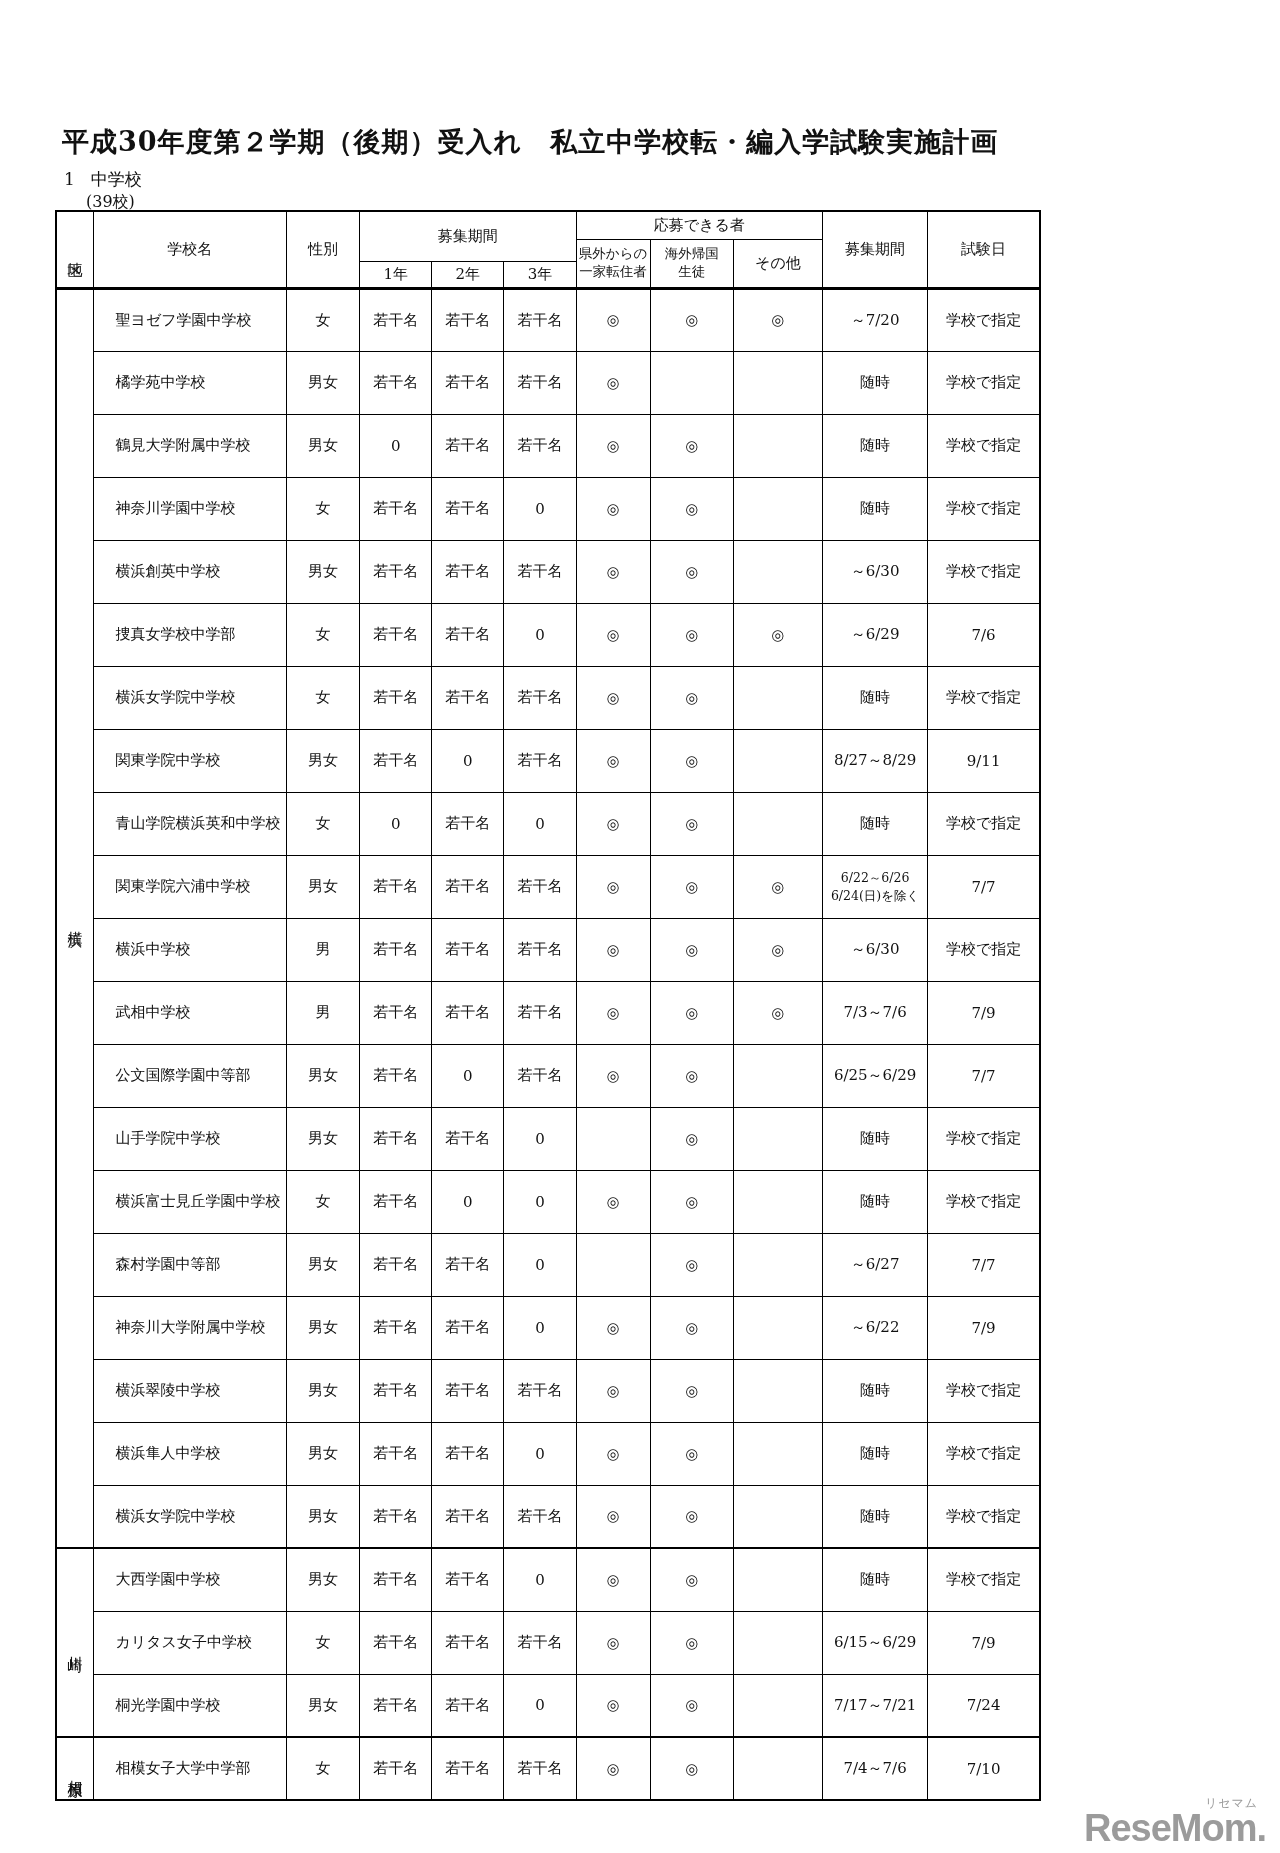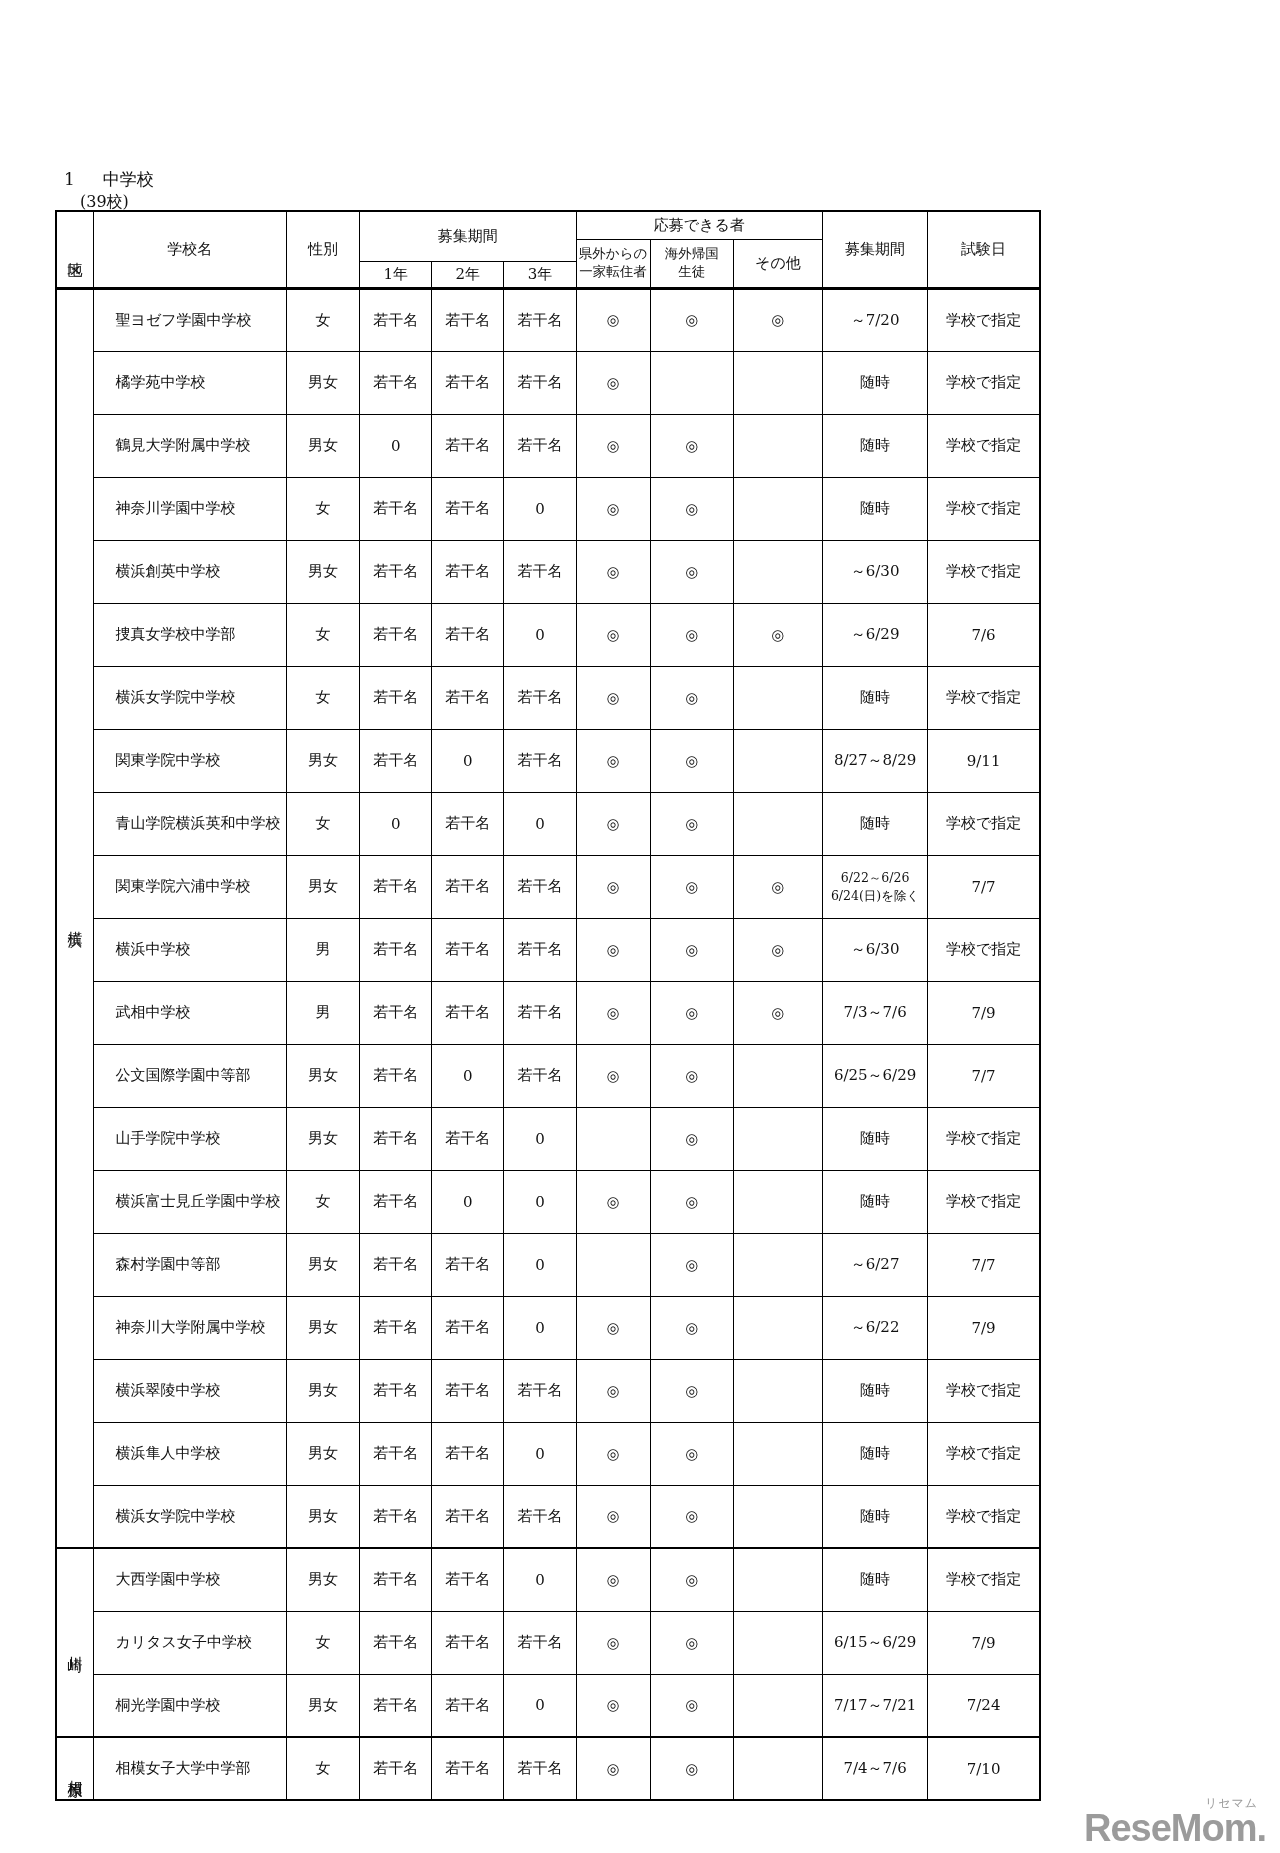--- a/index.html
+++ b/index.html
@@ -6,22 +6,22 @@
   .page {
     position:relative; width:1280px; height:1853px; background:#ffffff;
     font-family:"DejaVu Serif","Liberation Serif",serif; color:#111;
     overflow:hidden;
   }
   .title {
     position:absolute; left:62px; top:124px; margin:0;
     font-size:27px; font-weight:600; letter-spacing:1px; white-space:nowrap;
   }
   .section-line { position:absolute; left:64px; top:168px; font-size:17px; }
-  .section-label { margin-left:28px; }
-  .count-line { position:absolute; left:80px; top:192px; font-size:16px; }
+  .section-label { margin-left:16px; }
+  .count-line { position:absolute; left:86px; top:192px; font-size:16px; }
 
   table.schools {
     position:absolute; left:55px; top:210px; width:986px;
     border-collapse:collapse; table-layout:fixed;
     border:2px solid #000;
   }
   .schools th, .schools td {
     border:1px solid #000; padding:0; text-align:center; vertical-align:middle;
     font-weight:normal; font-size:15px; overflow:hidden;
   }
@@ -50,20 +50,21 @@
     display:block; font-size:12px; letter-spacing:1px;
     margin:0 8px -3px 0; color:#9b9b9b;
   }
   .wm-text { font-size:38px; font-weight:bold; letter-spacing:-1px; line-height:1; }
 </style>
 </head>
 <body>
 
 <div class="page">
 
+  <h1 class="title">平成30年度第２学期（後期）受入れ　私立中学校転・編入学試験実施計画</h1>
 
   <div class="section-line">
     <span>1</span><span class="section-label">中学校</span>
   </div>
 
   <div class="count-line">(39校)</div>
 
   <table class="schools">
     <colgroup>
       <col style="width:37px">

